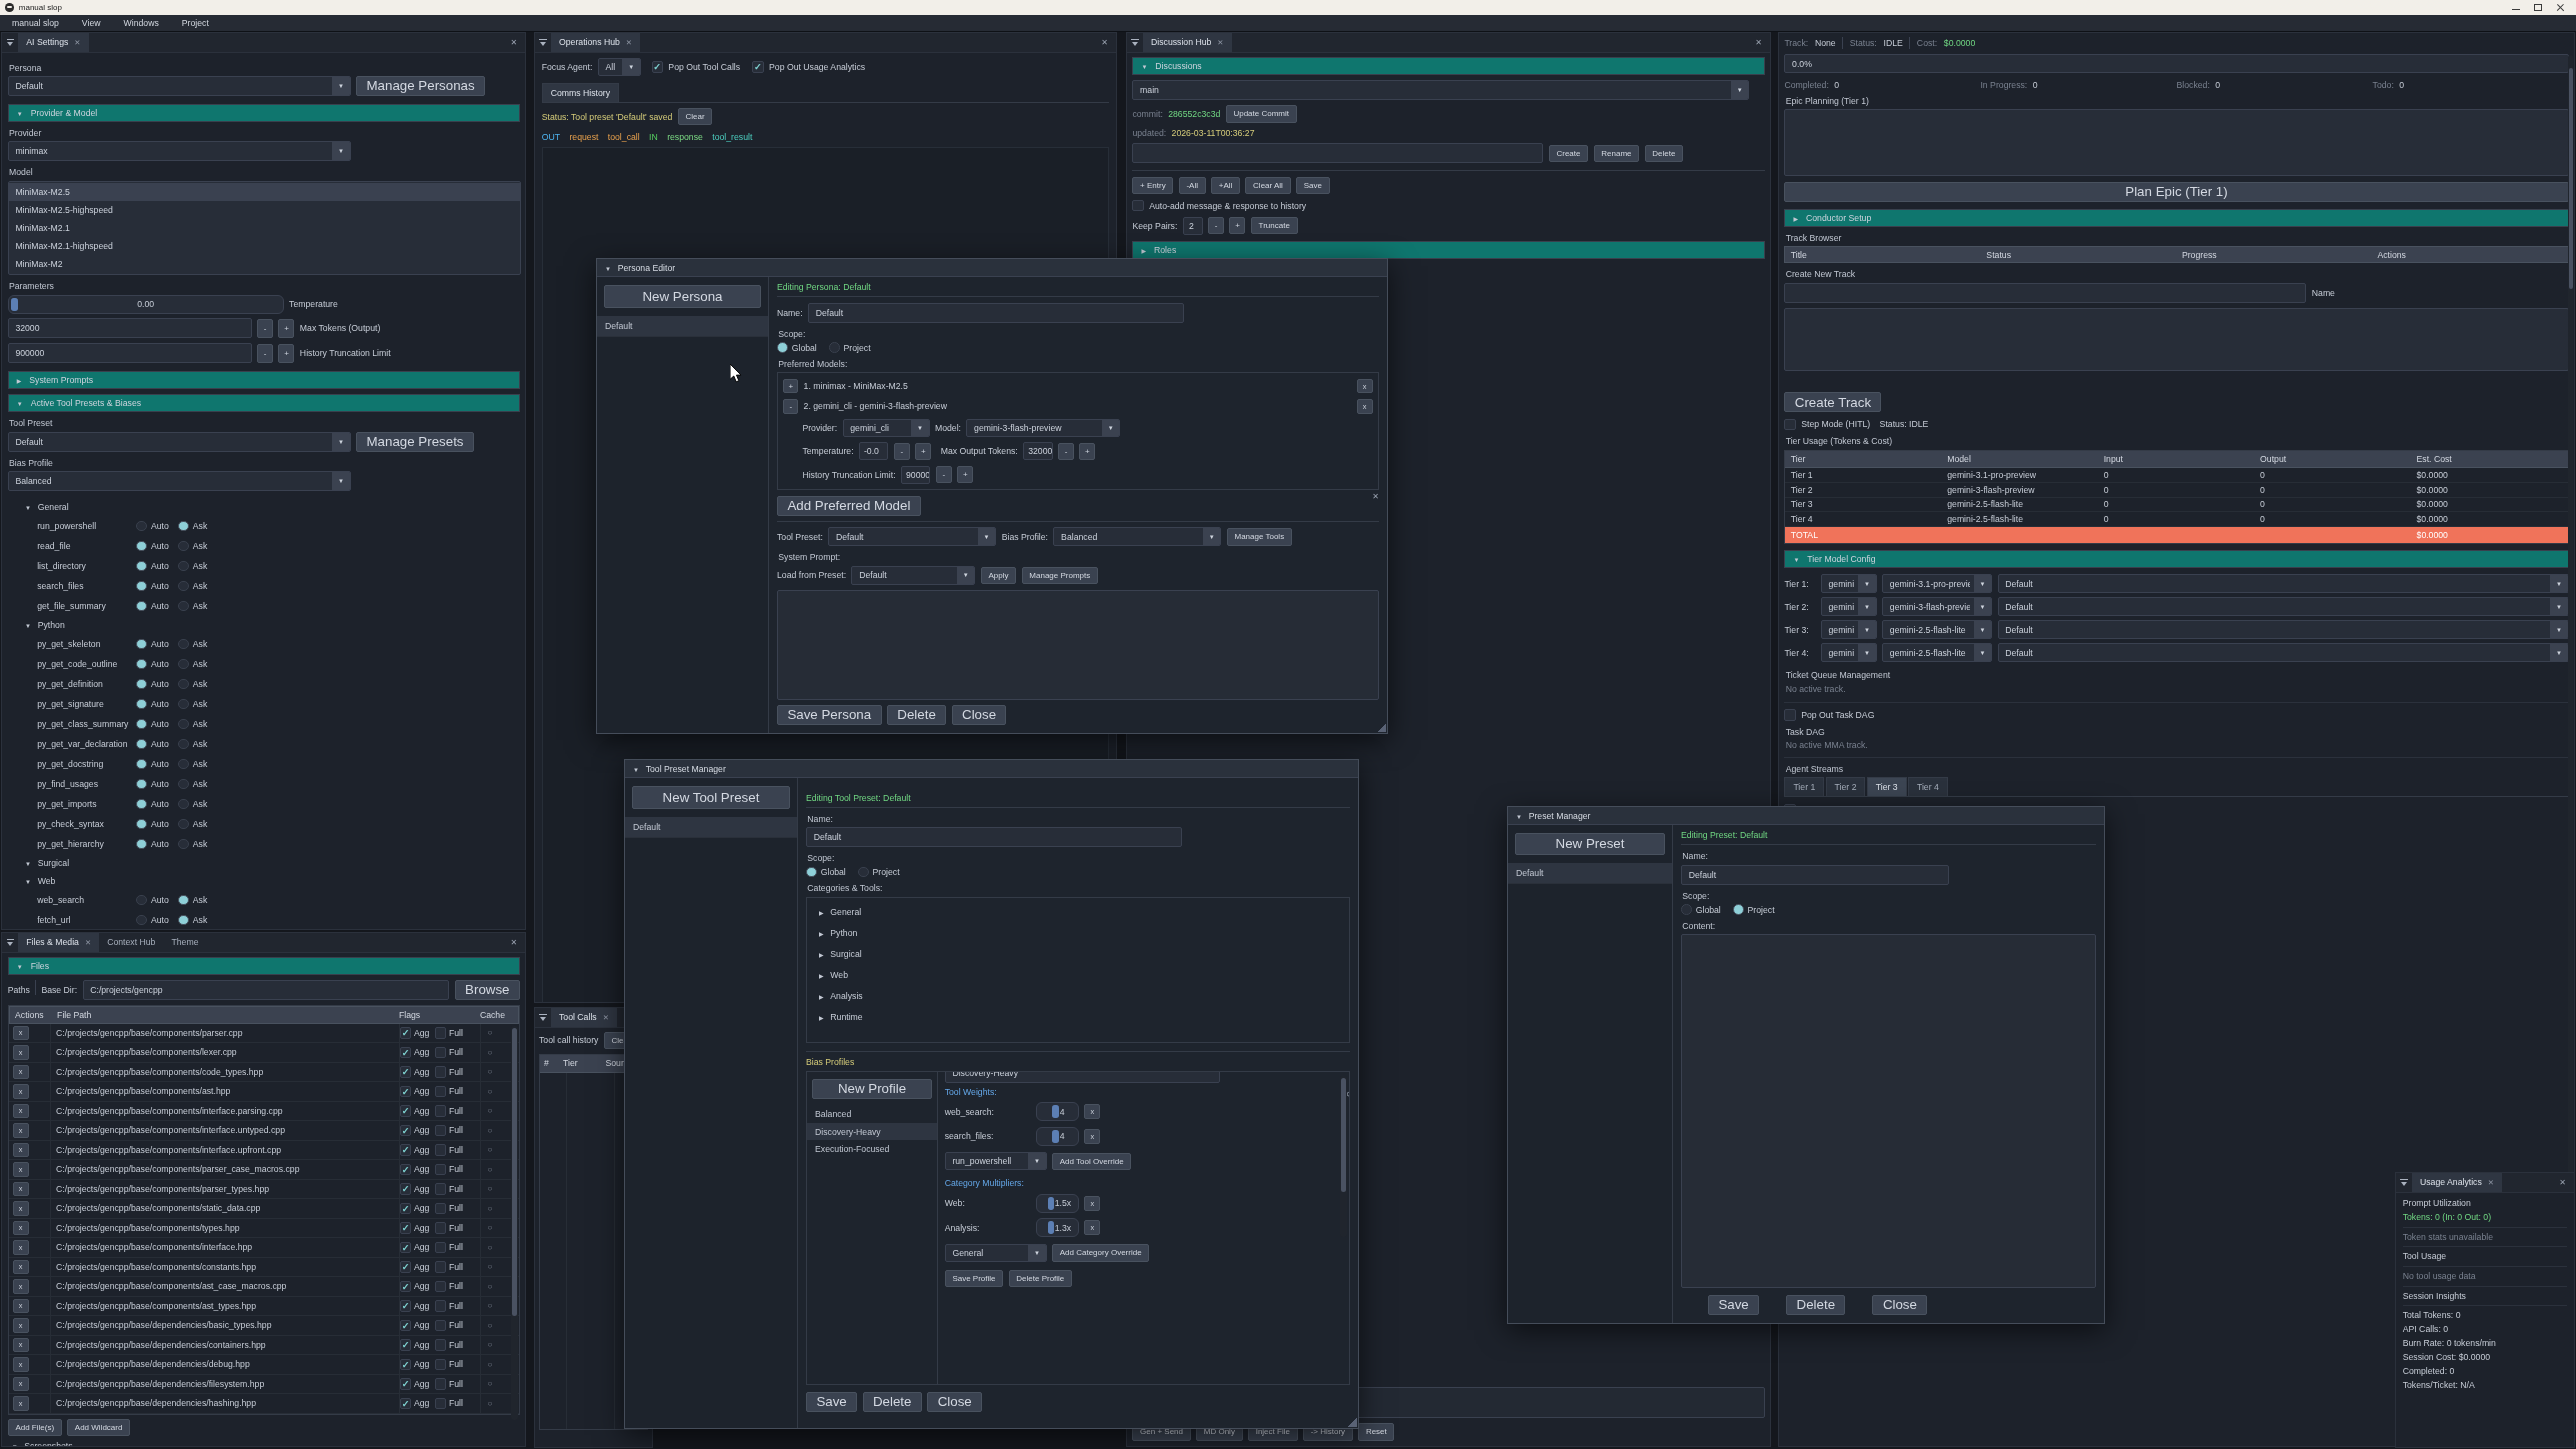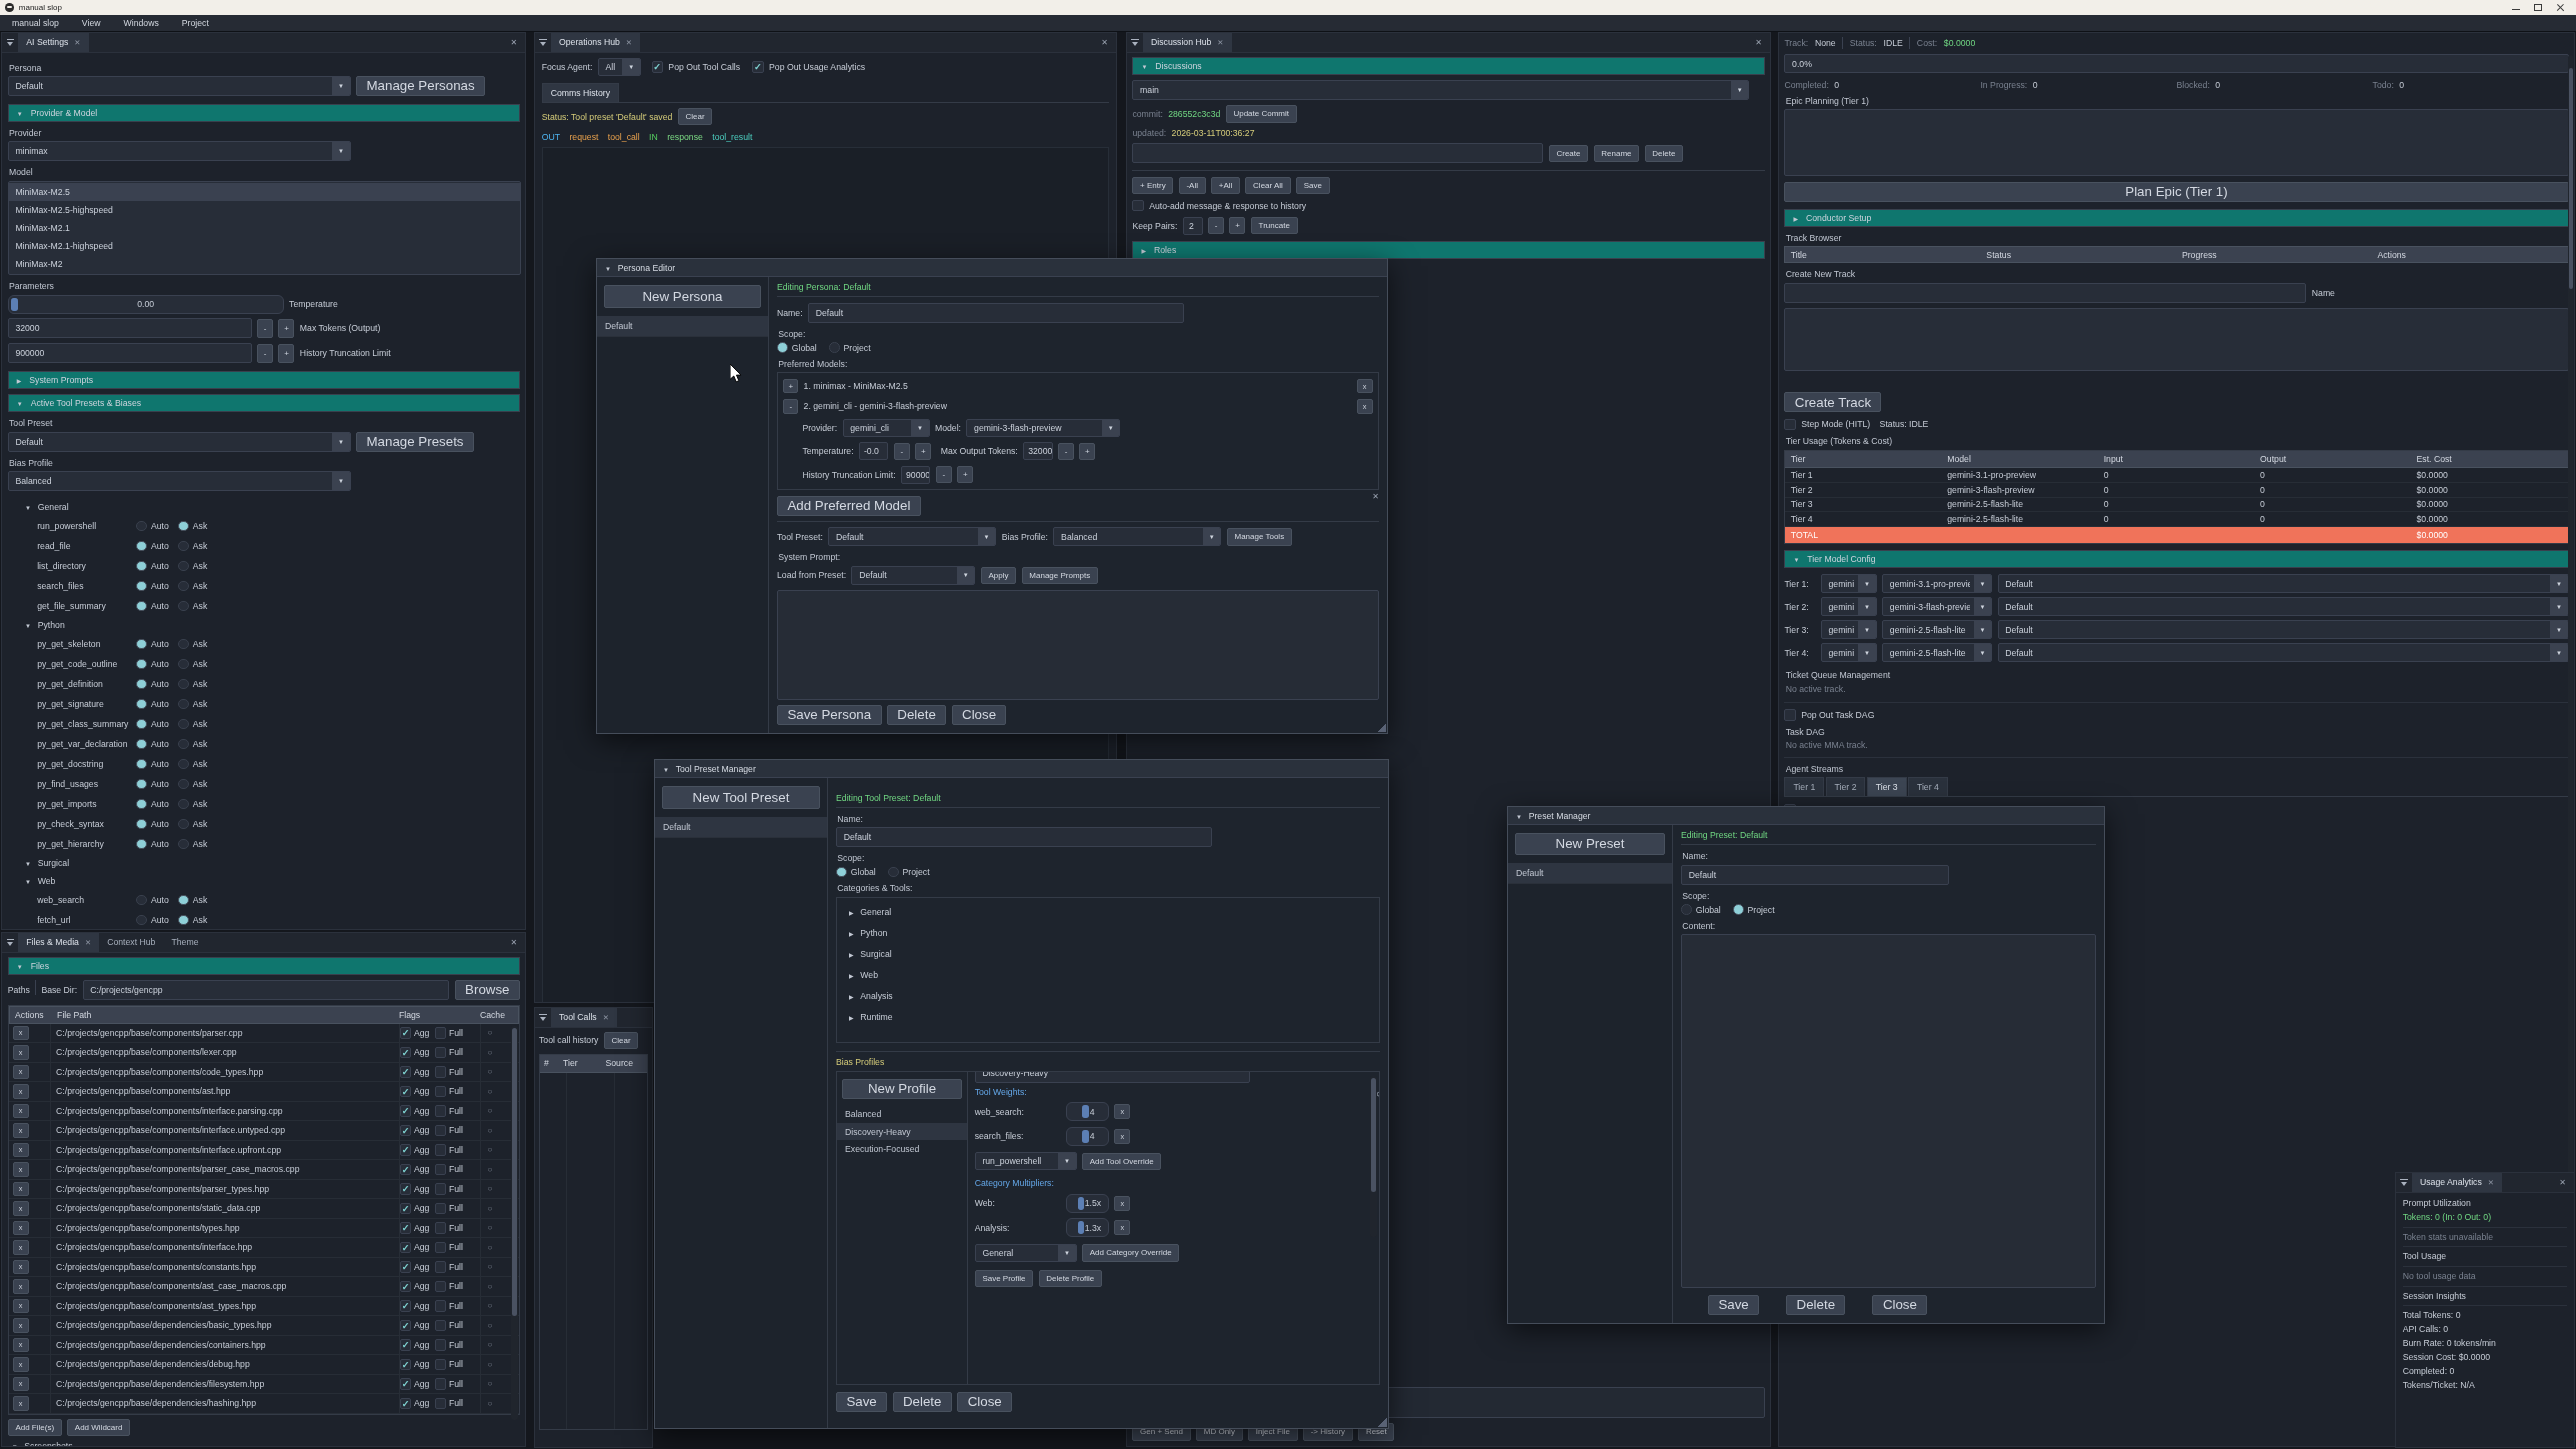--- a/index.html
+++ b/index.html
@@ -1247,21 +1247,21 @@
         <div class="row" style="margin-top:5.4px;padding-bottom:2.7px">
           <button class="btn">Save Persona</button>
           <button class="btn">Delete</button>
           <button class="btn">Close</button>
         </div>
       </div>
     </div>
     <span class="grip"></span>
   </div>
 
-  <div class="window" style="left:654px;top:759px;width:735px;height:670px">
+  <div class="window" style="left:624px;top:759px;width:735px;height:670px">
     <div class="wtitle">
       <span class="cd"></span>
       <span>Tool Preset Manager</span>
       <span class="pclose"></span>
     </div>
     <div class="wbody">
       <div class="leftcol" style="width:173px">
         <button class="btn" style="margin:8px 6.7px;height:23px">New Tool Preset</button>
         <div>
 

